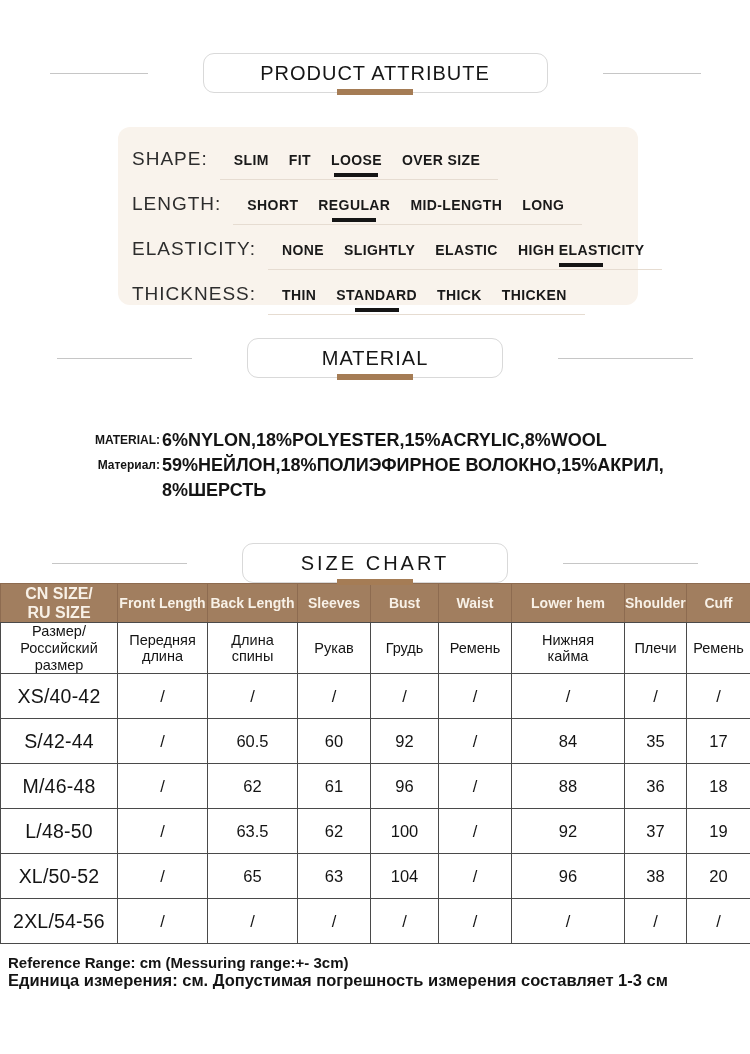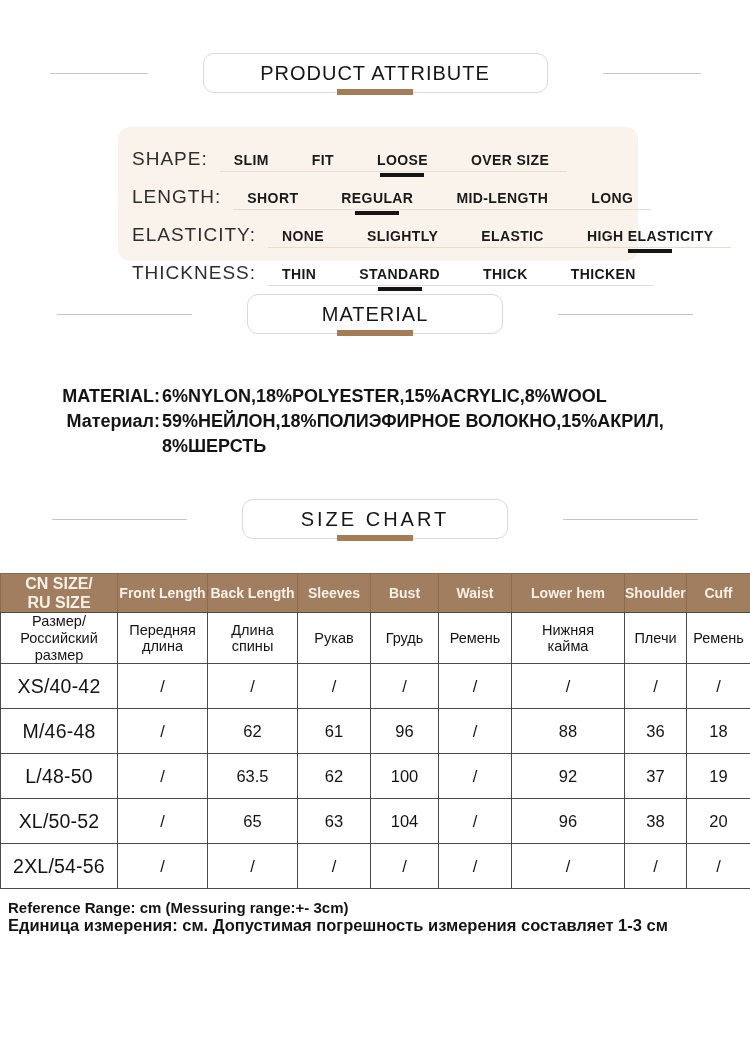--- a/index.html
+++ b/index.html
@@ -19,38 +19,38 @@
   .sec .title { font-size:20px; color:#161616; letter-spacing:1px; }
   .sec .title.sp { letter-spacing:3px; }
   .sec .bar { position:absolute; bottom:-3px; left:50%; transform:translateX(-50%);
               width:76px; height:6px; background:#a57c55; }
 
   .sec-pa { margin-top:53px; }
   .sec-mat { margin-top:33px; }
   .sec-sc { margin-top:40px; }
 
   
-  .panel { width:520px; height:134px; margin:34px 0 0 118px; background:#f9f3ec; border-radius:12px;
+  .panel { width:520px; height:178px; margin:34px 0 0 118px; background:#f9f3ec; border-radius:12px;
            padding:17px 10px 0 14px; }
   .attr-row { display:flex; align-items:baseline; margin-bottom:9px; }
   .attr-label { font-size:19px; letter-spacing:1px; color:#2d2d2d; white-space:nowrap; line-height:29px; }
-  .opts { display:flex; gap:43px; margin-left:12px; padding:0 18px 3px 14px;
+  .opts { display:flex; gap:20px; margin-left:12px; padding:0 18px 11px 14px;
           border-bottom:1px solid #e6dcd1; }
   .opt { position:relative; font-size:14px; font-weight:600; letter-spacing:0.4px; color:#191919; white-space:nowrap; }
   .opt.sel::after { content:""; position:absolute; left:50%; transform:translateX(-50%);
                     bottom:-9px; width:44px; height:4px; background:#151515; }
 
   
   .mat-block { margin:50px 0 0 52px; }
   .mat-row { display:flex; }
-  .mat-label { width:108px; font-size:18px; font-weight:600; text-align:right; line-height:25px; white-space:nowrap; }
+  .mat-label { width:108px; font-size:12px; font-weight:600; text-align:right; line-height:25px; white-space:nowrap; }
   .mat-value { margin-left:2px; max-width:545px; font-size:18px; font-weight:600; line-height:25px; white-space:pre-line; }
 
   
-  table.size { width:750px; margin-top:34px; border-collapse:collapse; table-layout:fixed; }
+  table.size { width:750px; border-collapse:collapse; table-layout:fixed; }
   table.size th, table.size td { border:1px solid #4a4a4a; text-align:center; vertical-align:middle;
                                  overflow:hidden; }
   tr.h-en { height:38px; }
   tr.h-en th { background:#a17e5f; color:#f8f1e7; font-weight:700; font-size:14px;
                border-color:#8d6b50; border-bottom-color:#4a4a4a; white-space:pre; line-height:1.2; }
   tr.h-en th.first { font-size:16px; }
   tr.h-ru { height:42px; }
   tr.h-ru td { font-size:14.5px; font-weight:400; white-space:pre; line-height:1.15; }
   tr.body-row { height:45px;padding-left:8px; }
   tr.body-row td { font-size:16.5px; }
@@ -193,20 +193,31 @@
       <td>/</td>
       <td>/</td>
       <td>/</td>
       <td>/</td>
       <td>/</td>
       <td>/</td>
       <td>/</td>
       <td>/</td>
     </tr>
     <tr class="body-row">
+      <td class="size-cell">S/42-44</td>
+      <td>/</td>
+      <td>60.5</td>
+      <td>60</td>
+      <td>92</td>
+      <td>/</td>
+      <td>84</td>
+      <td>35</td>
+      <td>17</td>
+    </tr>
+    <tr class="body-row">
       <td class="size-cell">M/46-48</td>
       <td>/</td>
       <td>62</td>
       <td>61</td>
       <td>96</td>
       <td>/</td>
       <td>88</td>
       <td>36</td>
       <td>18</td>
     </tr>

